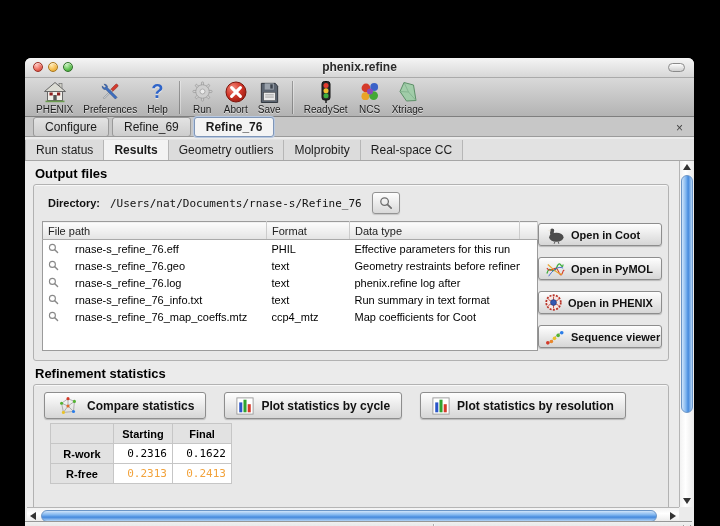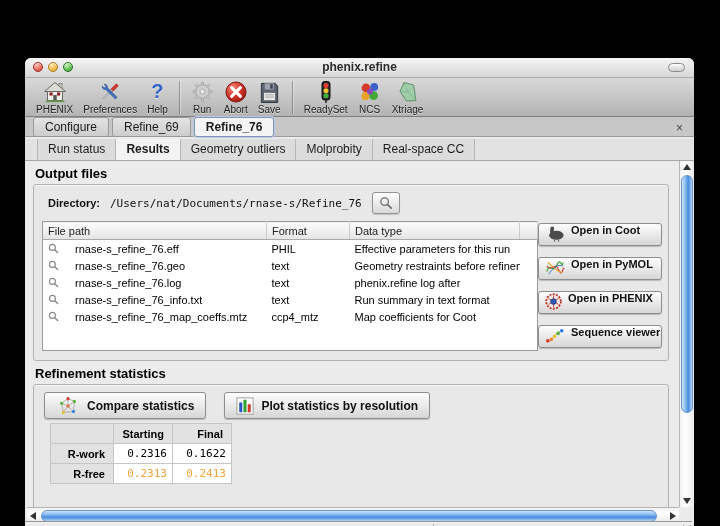--- a/index.html
+++ b/index.html
@@ -29,21 +29,21 @@
   .help-glyph{font-size:20px;font-weight:bold;color:#2f64c8;text-shadow:0 1px 1px rgba(255,255,255,.7);}
   
   .tabbar{position:relative;height:20px;background:#c7c7c7;border-bottom:1px solid #9b9b9b;
           display:flex;align-items:flex-start;padding:0 8px;box-sizing:border-box;}
   .tab{height:18px;line-height:18px;padding:0 11px;margin-right:3px;font-size:12px;color:#1c1c1c;
        background:linear-gradient(#e3e3e3,#cdcdcd);border:1px solid #999;border-radius:3px;}
   .tab.active{background:#f4f4f4;font-weight:bold;border:1px solid #7f96b8;box-shadow:0 0 0 1px #b9c9e0;}
   .tabclose{position:absolute;right:8px;top:2px;font-size:12px;color:#444;line-height:18px;padding:0 3px;}
   
   .content{position:absolute;top:81px;left:0;right:0;bottom:16px;background:#ebebeb;}
-  .subtabs{height:21px;border-bottom:1px solid #a6a6a6;display:flex;padding-left:12px;background:#e2e2e2;}
+  .subtabs{height:21px;border-bottom:1px solid #a6a6a6;display:flex;padding-left:0;background:#e2e2e2;align-items:center;}
   .subtab{padding:0 10px;line-height:20px;font-size:12px;color:#1c1c1c;border-right:1px solid #b6b6b6;background:#dcdcdc;}
   .subtab:first-child{border-left:1px solid #b6b6b6;}
   .subtab.active{background:#f3f3f3;font-weight:bold;}
   .page{position:absolute;top:22px;left:0;right:15px;bottom:15px;overflow:hidden;background:#ebebeb;}
   .section-title{font-size:13px;font-weight:bold;color:#000;margin:5px 0 3px 10px;}
   .groupbox{margin:0 10px 0 8px;border:1px solid #b2b2b2;border-radius:3px;background:#e8e8e8;
             box-shadow:inset 0 1px 0 rgba(255,255,255,.7);}
   
   .dir-row{display:flex;align-items:center;gap:10px;padding:6px 0 5px 14px;height:24px;}
   .dir-label{font-size:11px;font-weight:bold;color:#111;}
@@ -56,31 +56,31 @@
   .ftable{width:500px;height:130px;background:#fff;border:1px solid #9b9b9b;border-collapse:collapse;
           table-layout:fixed;font-size:11px;color:#000;}
   .ftable th{background:linear-gradient(#fcfcfc,#e4e4e4);border-right:1px solid #ccc;border-bottom:1px solid #aaa;
              font-weight:normal;text-align:left;padding:1px 5px;height:15px;font-size:11px;color:#222;}
   .ftable td{padding:0 5px;height:17px;white-space:nowrap;overflow:hidden;vertical-align:middle;}
   .ftable .fill td{height:auto;}
   .fpath{display:flex;align-items:center;gap:16px;}
   .mag{display:inline-flex;flex:0 0 auto;}
   .side-buttons{margin-left:auto;display:flex;flex-direction:column;gap:11px;padding-top:2px;}
   .side-btn{width:124px;height:23px;border:1px solid #8d8d8d;border-radius:3px;box-sizing:border-box;
-            background:linear-gradient(#fefefe,#d6d6d6);display:flex;gap:5px;padding:0 5px;
+            background:linear-gradient(#fefefe,#d6d6d6);display:flex;align-items:center;gap:5px;padding:0 5px;
             font-size:11px;font-weight:bold;color:#111;box-shadow:0 1px 1px rgba(0,0,0,.2);white-space:nowrap;}
   
   .stat-buttons{display:flex;gap:18px;padding:7px 0 4px 10px;}
   .stat-btn{height:25px;border:1px solid #8d8d8d;border-radius:3px;background:linear-gradient(#fefefe,#d6d6d6);
             display:flex;align-items:center;gap:7px;padding:0 11px;font-size:12px;font-weight:bold;color:#111;
             box-shadow:0 1px 1px rgba(0,0,0,.2);white-space:nowrap;}
   .caption{font-size:11px;font-weight:bold;color:#000;margin:7px 0 5px 12px;}
   .stable{margin-left:16px;border-collapse:collapse;font-size:11px;}
   .stable th,.stable td{border:1px solid #c6c6c6;}
-  .stable th{background:#e2e2e2;font-weight:bold;color:#000;padding:2px 8px;height:15px;text-align:right;}
+  .stable th{background:#e2e2e2;font-weight:bold;color:#000;padding:2px 8px;height:15px;}
   .stable td{background:#fff;font-family:"DejaVu Sans Mono",monospace;text-align:right;
              padding:1px 5px;width:48px;height:14px;color:#000;}
   .stable td.orange{color:#f2a33c;}
   .rowlabel{min-width:46px;}
   
   .vscroll{position:absolute;top:22px;right:0;bottom:15px;width:15px;background:linear-gradient(90deg,#f2f2f2,#fff 40%,#e9e9e9);
            border-left:1px solid #b5b5b5;box-sizing:border-box;}
   .varrow{position:absolute;left:0;width:14px;height:12px;display:flex;align-items:center;justify-content:center;}
   .tri-up{width:0;height:0;border-left:4px solid transparent;border-right:4px solid transparent;border-bottom:6px solid #333;}
   .tri-down{width:0;height:0;border-left:4px solid transparent;border-right:4px solid transparent;border-top:6px solid #333;}
@@ -458,20 +458,31 @@
           </div>
           <div class="stat-btn">
             <span>
               <svg width="18" height="18" viewBox="0 0 20 20">
                 <rect x="1" y="1" width="18" height="18" fill="#fff" stroke="#999"></rect>
                 <rect x="3.6" y="6" width="3.4" height="11" fill="#2a56c8"></rect>
                 <rect x="8.3" y="3" width="3.4" height="14" fill="#2fa32f"></rect>
                 <rect x="13" y="8" width="3.4" height="9" fill="#d43a2a"></rect>
               </svg>
               </span>
+            <span>Plot statistics by cycle</span>
+          </div>
+          <div class="stat-btn">
+            <span>
+              <svg width="18" height="18" viewBox="0 0 20 20">
+                <rect x="1" y="1" width="18" height="18" fill="#fff" stroke="#999"></rect>
+                <rect x="3.6" y="6" width="3.4" height="11" fill="#2a56c8"></rect>
+                <rect x="8.3" y="3" width="3.4" height="14" fill="#2fa32f"></rect>
+                <rect x="13" y="8" width="3.4" height="9" fill="#d43a2a"></rect>
+              </svg>
+              </span>
             <span>Plot statistics by resolution</span>
           </div>
         </div>
 
 
         <table class="stable">
           <tbody>
               <tr>
             <th class="rowlabel"></th>
             <th>Starting</th>

